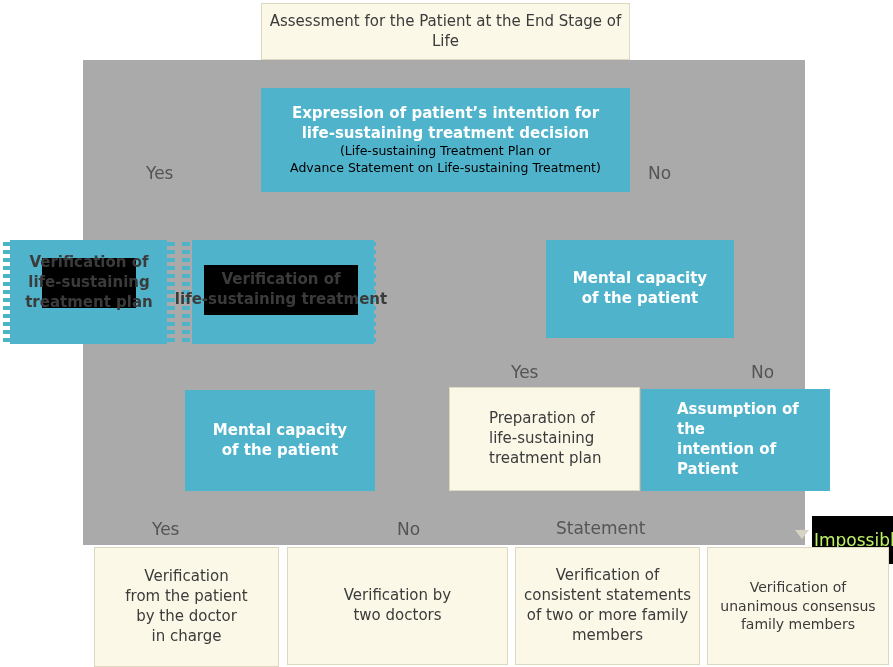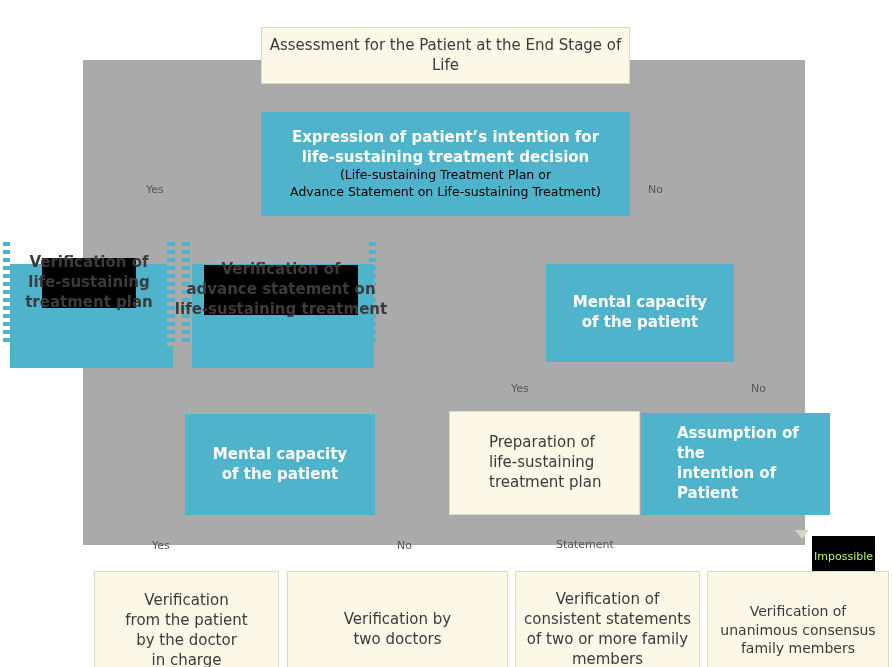--- a/index.html
+++ b/index.html
@@ -36,21 +36,20 @@
 
   
   .node {
     position: absolute;
     box-sizing: border-box;
     display: flex;
     align-items: center;
     justify-content: center;
     text-align: center;
     line-height: 1.32;
-    margin-top: 24px;
   }
   .node .lines {
     width: 100%;
     padding: 0 6px;
     box-sizing: border-box;
   }
   .node .ln { display: block; }
 
   .cream {
     background: #fbf8e8;
@@ -63,24 +62,23 @@
   }
 
   .t15 { font-size: 15px; }
   .t14 { font-size: 14px; }
   .t15b { font-size: 15px; font-weight: bold; }
   .sub { font-size: 12.5px; color: #000000; }
 
   
   .branch-label {
     position: absolute;
-    font-size: 11px;
+    font-size: 17px;
     color: #555555;
     white-space: nowrap;
-    margin-top: 20px;
   }
   .branch-label.inverted {
     background: #000000;
     color: #bef264;
     padding: 14px 2px;
   }
 
   
   .stripe-edge {
     position: absolute;
@@ -166,21 +164,20 @@
 
   <div class="stripe-gap" style="left:167px; top:238px; width:8px; height:108px;"></div>
   <div class="stripe-gap" style="left:182px; top:238px; width:8px; height:108px;"></div>
   <div class="stripe-gap" style="left:369px; top:238px; width:7px; height:108px;"></div>
 
   <div class="node blue" style="left:192px; top:240px; width:182px; height:104px;"></div>
 
   <div class="glyph-plate" style="left:204px; top:265px; width:154px; height:50px;">
     <div class="lines">
       <span class="ln">Verification of</span>
-      <span class="ln">advance statement on</span>
       <span class="ln">life-sustaining treatment</span>
     </div>
   </div>
 
   <div class="node blue" style="left:546px; top:240px; width:188px; height:98px;">
     <div class="lines">
       <span class="ln t15b">Mental capacity</span>
       <span class="ln t15b">of the patient</span>
     </div>
   </div>

